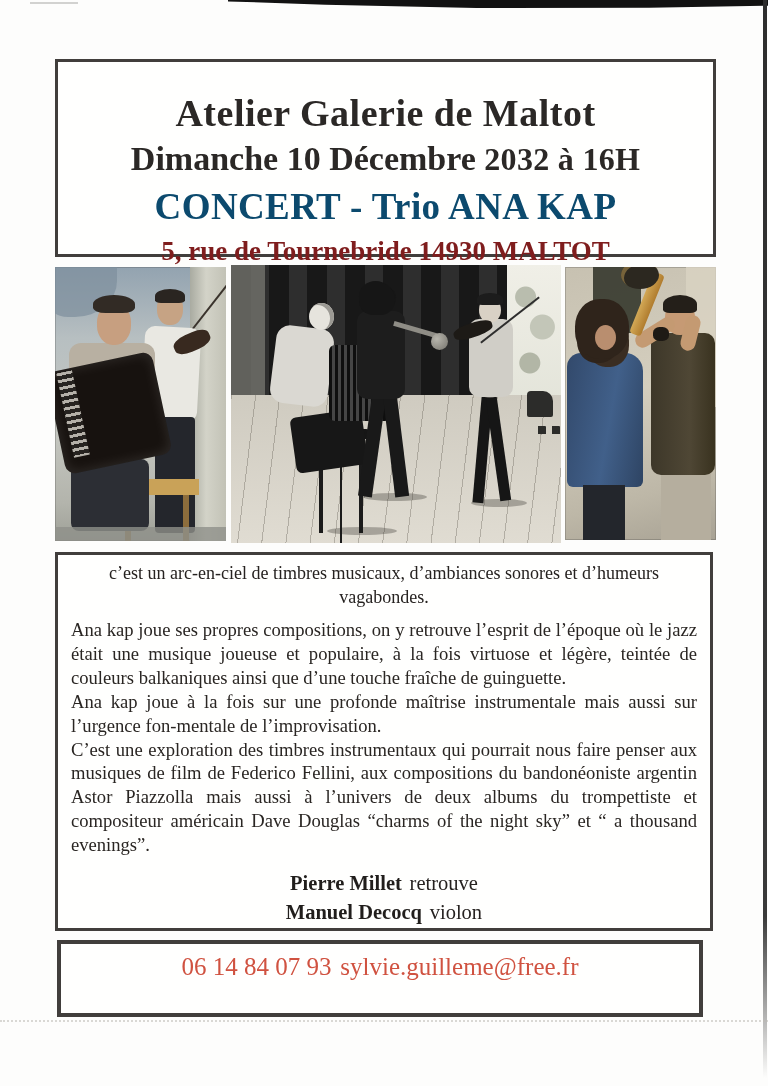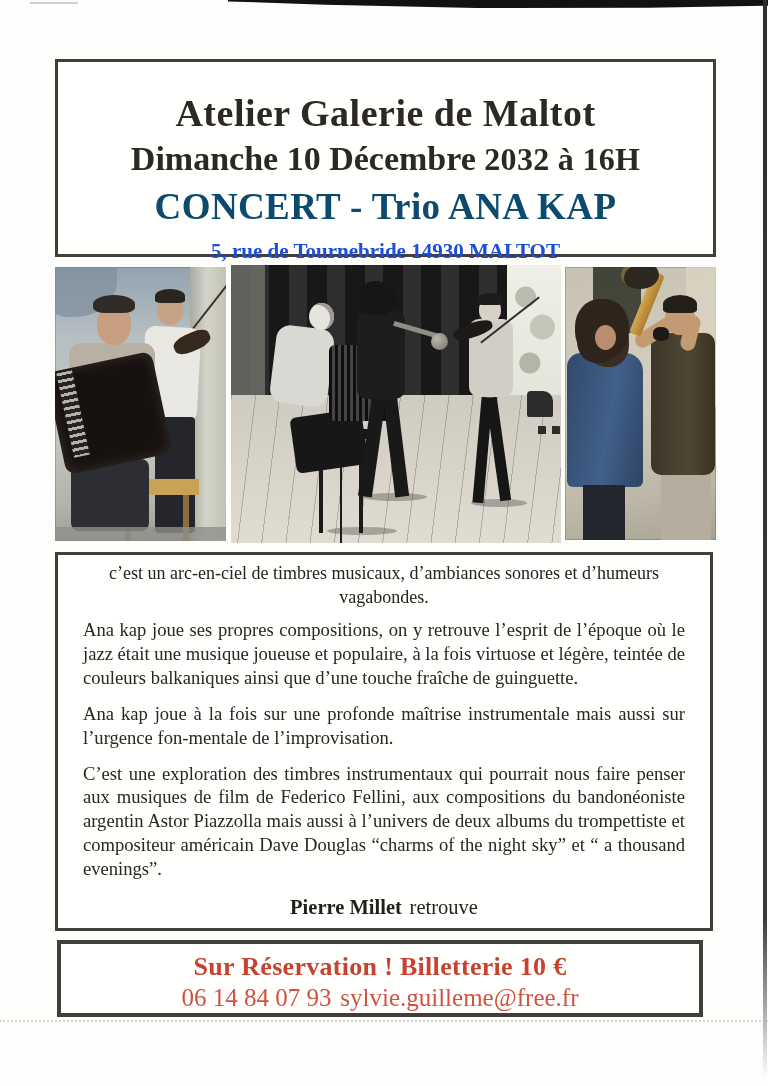--- a/index.html
+++ b/index.html
@@ -16,26 +16,26 @@
     background:linear-gradient(#2e2e2e 0%,#3a3a3a 85%,rgba(58,58,58,0) 100%);}
   .scan-smudge{left:30px;top:2px;width:48px;height:2px;background:#d2d2d0;}
   .scan-dots{left:0;top:1020px;width:768px;height:0;border-top:2px dotted #bdbab4;opacity:.55;}
   
   .box{background:#fffffe;border:3px solid #413e3c;box-sizing:border-box;}
   .header-box{left:55px;top:59px;width:661px;height:198px;padding-top:29px;text-align:center;}
   .venue{font-size:38px;font-weight:bold;line-height:45px;color:#2b2826;letter-spacing:.5px;}
   .dateline{font-size:34px;font-weight:bold;line-height:45px;color:#2b2826;}
   .datetime{font-size:32px;letter-spacing:.3px;}
   .concert{font-size:37px;font-weight:bold;line-height:49px;color:#0c4a6e;letter-spacing:.4px;}
-  .address{font-size:21px;font-weight:bold;line-height:40px;color:#1d4ed8;}
+  .address{font-size:27px;font-weight:bold;line-height:40px;color:#7f1d1d;}
   
   .desc-box{left:55px;top:552px;width:658px;height:379px;padding:6px 13px 0;overflow:hidden;}
   .trio-title{text-align:center;font-weight:bold;font-size:22px;line-height:29px;color:#211e1c;}
   .trio-intro{text-align:center;font-size:18px;line-height:24px;}
-  .desc-box p{margin:12px;font-size:18.6px;line-height:23.9px;text-align:justify;color:#2a2623;}
+  .desc-box p{margin:0;font-size:18.6px;line-height:23.9px;text-align:justify;color:#2a2623;}
   .desc-box p.first{margin-top:9px;}
   .musicians{margin-top:12px;text-align:center;font-size:20.5px;line-height:28.5px;}
   .m-name{font-weight:bold;margin-right:.38em;color:#211e1c;}
   
   .res-box{left:57px;top:940px;width:646px;height:77px;border-width:4px;padding-top:7px;text-align:center;}
   .res-line1{font-size:26px;font-weight:bold;line-height:31px;color:#c8432f;letter-spacing:.3px;}
   .res-line2{font-size:25px;line-height:31px;color:#d05240;}
   .res-line2 .ph{margin-right:.35em;}
   
   .photo{position:absolute;overflow:hidden;box-shadow:inset 0 0 0 1px rgba(60,60,60,.25);}
@@ -227,17 +227,16 @@
       <span class="m-name">Pierre Millet</span><span>retrouve</span>
     </div>
     <div>
       <span class="m-name">Manuel Decocq</span><span>violon</span>
     </div>
 
   </div>
 </div>
 
 <div class="abs box res-box">
-  <div class="res-line1">Sur Réservation ! Billetterie 10 €</div>
   <div class="res-line2">
     <span class="ph">06 14 84 07 93</span><span>sylvie.guilleme@free.fr</span>
   </div>
 </div>
 
 </body></html>

